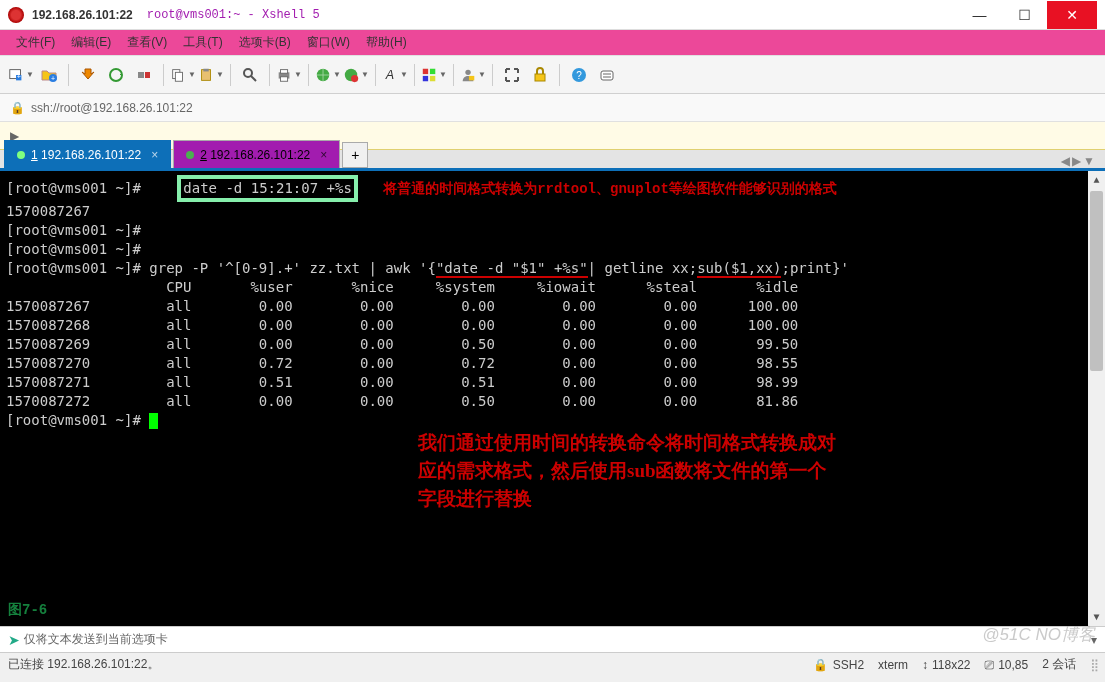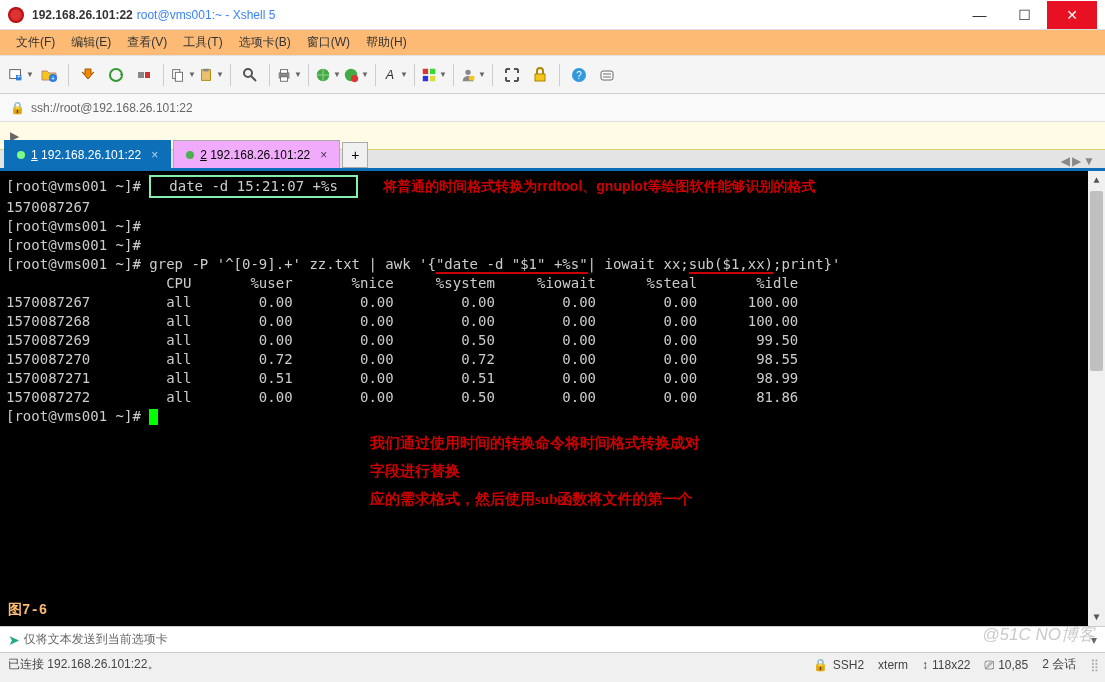--- a/index.html
+++ b/index.html
@@ -1,58 +1,58 @@
 <!DOCTYPE html>
 <html><head>
 <meta charset="utf-8">
 <style>
 * { margin: 0; padding: 0; box-sizing: border-box; }
 body { font-family: "Microsoft YaHei", "SimSun", Arial, sans-serif; font-size: 12px; background: #f0f0f0; width: 1105px; height: 682px; overflow: hidden; position: relative; }
 
 .titlebar { height: 30px; background: #fff; display: flex; align-items: center; padding: 0 8px; border-bottom: 1px solid #ddd; }
 .titlebar .app-icon { width: 16px; height: 16px; background: radial-gradient(circle, #d33 40%, #a00 70%); border-radius: 50%; margin-right: 8px; }
 .titlebar .title-bold { font-weight: bold; color: #333; }
-.titlebar .title-rest { color: #3b82f6; margin-left: 4px; }
+.titlebar .title-rest { color: #a21caf; margin-left: 14px; font-family: Liberation Mono, monospace; }
 .titlebar .win-controls { margin-left: auto; display: flex; }
 .titlebar .win-btn { width: 45px; height: 28px; display: flex; align-items: center; justify-content: center; font-size: 14px; color: #333; }
 .titlebar .win-btn.close { background: #e81123; color: #fff; width: 50px; }
 
-.menubar { height: 26px; background: #fdba74; display: flex; align-items: center; padding: 0 10px; gap: 4px; border-bottom: 1px solid #e0e0e0; }
+.menubar { height: 26px; background: #ec4899; display: flex; align-items: center; padding: 0 10px; gap: 4px; border-bottom: 1px solid #e0e0e0; }
 .menubar .menu-item { padding: 4px 6px; color: #333; cursor: default; }
 
 .toolbar { height: 38px; background: #f5f5f5; display: flex; align-items: center; padding: 0 8px; gap: 2px; border-bottom: 1px solid #d0d0d0; }
 .toolbar .tb-btn { width: 26px; height: 26px; display: flex; align-items: center; justify-content: center; position: relative; }
 .toolbar .tb-sep { width: 1px; height: 22px; background: #ccc; margin: 0 4px; }
 .toolbar .dropdown-arrow { font-size: 8px; color: #666; margin-left: 2px; }
 .toolbar svg { width: 18px; height: 18px; }
 
 .addressbar { height: 28px; background: #f9f9f9; display: flex; align-items: center; padding: 0 10px; border-bottom: 1px solid #e0e0e0; color: #666; }
 .addressbar .lock { margin-right: 6px; font-size: 12px; }
 
 .infobar { height: 28px; background: #fffbe6; display: flex; align-items: center; padding: 0 10px; border-bottom: 1px solid #e0d070; color: #666; }
 .infobar .arrow-btn { margin-right: 6px; }
 
 .tabbar { height: 18px; background: #e4e4e4; display: flex; align-items: flex-end; padding: 0 4px; }
-.tab { height: 28px; padding: 0 12px; display: flex; align-items: center; gap: 6px; background: #f0abfc; border: 1px solid #aaa; border-bottom: none; margin-right: 2px; position: relative; }
+.tab { height: 28px; padding: 0 12px; display: flex; align-items: center; gap: 6px; background: #a21caf; border: 1px solid #aaa; border-bottom: none; margin-right: 2px; position: relative; }
 .tab.active { background: #0d6fb8; color: #fff; border-color: #0d6fb8; }
 .tab .dot { width: 8px; height: 8px; border-radius: 50%; background: #4caf50; }
 .tab.active .dot { background: #7fff7f; }
 .tab .close-x { font-size: 12px; margin-left: 4px; opacity: 0.7; }
 .tab .underline { text-decoration: underline; }
 .tab-add { width: 26px; height: 26px; display: flex; align-items: center; justify-content: center; border: 1px solid #aaa; background: #f0f0f0; font-size: 14px; }
 .tabbar .nav-arrows { margin-left: auto; display: flex; gap: 2px; color: #888; padding-right: 6px; }
 
 .terminal { background: #000; color: #ccc; font-family: "Consolas", "Courier New", monospace; font-size: 14px; padding: 4px 6px; line-height: 19px; height: 458px; overflow: hidden; position: relative; border-top: 3px solid #0d6fb8; }
 .terminal pre { white-space: pre; }
-.terminal .red-box { border: 2px solid #86efac; padding: 0 18px; display: inline-block; }
-.terminal .note { color: #cc0000; font-weight: bold; font-family: Liberation Sans, sans-serif; font-size: 14px; }
-.terminal .annotation { position: absolute; color: #c00; font-family: "Microsoft YaHei"; font-size: 15px; line-height: 28px; font-weight: bold; }
+.terminal .red-box { border: 4px solid #86efac; padding: 0 2px; display: inline-block; margin-left: 28px; }
+.terminal .note { color: #cc0000; font-weight: bold; font-family: Liberation Mono, monospace; font-size: 14px; }
+.terminal .annotation { position: absolute; color: #c00; font-family: "Microsoft YaHei"; font-size: 19px; line-height: 28px; font-weight: bold; margin-left: 48px; }
 .terminal .underline-red { border-bottom: 2px solid #cc0000; }
 .terminal .cursor { background: #0f0; display: inline-block; width: 9px; height: 16px; vertical-align: middle; }
-.terminal .fig-label { position: absolute; bottom: 6px; left: 8px; color: #fdba74; font-weight: bold; }
+.terminal .fig-label { position: absolute; bottom: 6px; left: 8px; color: #15803d; font-weight: bold; }
 .terminal .scrollbar { position: absolute; right: 0; top: 0; bottom: 0; width: 17px; background: #f0f0f0; }
 .terminal .scrollbar .thumb { position: absolute; top: 20px; left: 2px; right: 2px; height: 180px; background: #c0c0c0; border-radius: 2px; }
 .terminal .scrollbar .arr { position: absolute; left: 0; right: 0; height: 18px; display: flex; align-items: center; justify-content: center; font-size: 10px; color: #555; }
 
 .send-row { height: 26px; background: #fff; display: flex; align-items: center; padding: 0 8px; border-top: 1px solid #ccc; color: #666; }
 .send-row .arrow { color: #2a8; font-size: 14px; margin-right: 4px; }
 .send-row .dd { margin-left: auto; }
 
 .statusbar { height: 24px; background: #f0f0f0; display: flex; align-items: center; padding: 0 8px; border-top: 1px solid #ccc; color: #444; font-size: 12px; gap: 14px; }
 .statusbar .spacer { flex: 1; }
@@ -244,34 +244,34 @@
     <span>▶</span>
     <span>▼</span>
   </div>
 </div>
 
 <div class="terminal">
 <pre><span>[root@vms001 ~]#</span> <span class="red-box">date -d 15:21:07 +%s</span>   <span class="note">将普通的时间格式转换为rrdtool、gnuplot等绘图软件能够识别的格式</span>
 <span>1570087267</span>
 <span>[root@vms001 ~]#</span>
 <span>[root@vms001 ~]#</span>
-<span>[root@vms001 ~]#</span> <span>grep -P '^[0-9].+' zz.txt | awk '{</span><span class="underline-red">"date -d "$1" +%s"</span><span>| iowait xx;</span><span class="underline-red">sub($1,xx)</span><span>;print}'</span>
+<span>[root@vms001 ~]#</span> <span>grep -P '^[0-9].+' zz.txt | awk '{</span><span class="underline-red">"date -d "$1" +%s"</span><span>| getline xx;</span><span class="underline-red">sub($1,xx)</span><span>;print}'</span>
 <span>                   CPU       %user       %nice     %system     %iowait      %steal       %idle</span>
 <span>1570087267         all        0.00        0.00        0.00        0.00        0.00      100.00</span>
 <span>1570087268         all        0.00        0.00        0.00        0.00        0.00      100.00</span>
 <span>1570087269         all        0.00        0.00        0.50        0.00        0.00       99.50</span>
 <span>1570087270         all        0.72        0.00        0.72        0.00        0.00       98.55</span>
 <span>1570087271         all        0.51        0.00        0.51        0.00        0.00       98.99</span>
 <span>1570087272         all        0.00        0.00        0.50        0.00        0.00       81.86</span>
 <span>[root@vms001 ~]#</span> <span class="cursor"></span></pre>
 
   <div class="annotation" style="top:258px; left:370px;">
     <div>我们通过使用时间的转换命令将时间格式转换成对</div>
+    <div>应的需求格式，然后使用sub函数将文件的第一个</div>
     <div>字段进行替换</div>
-    <div>应的需求格式，然后使用sub函数将文件的第一个</div>
   </div>
 
   <div class="fig-label">图7-6</div>
 
   <div class="scrollbar">
     <div class="arr" style="top:0">▲</div>
     <div class="thumb"></div>
     <div class="arr" style="bottom:0">▼</div>
   </div>
 </div>

